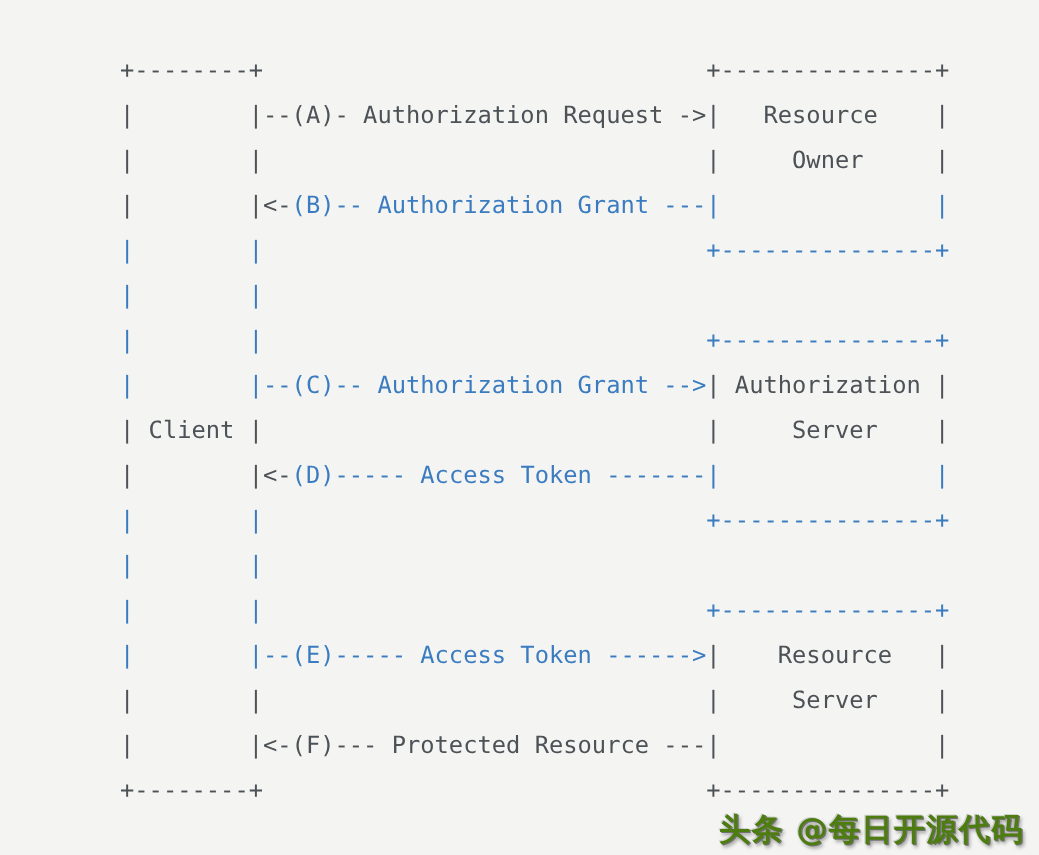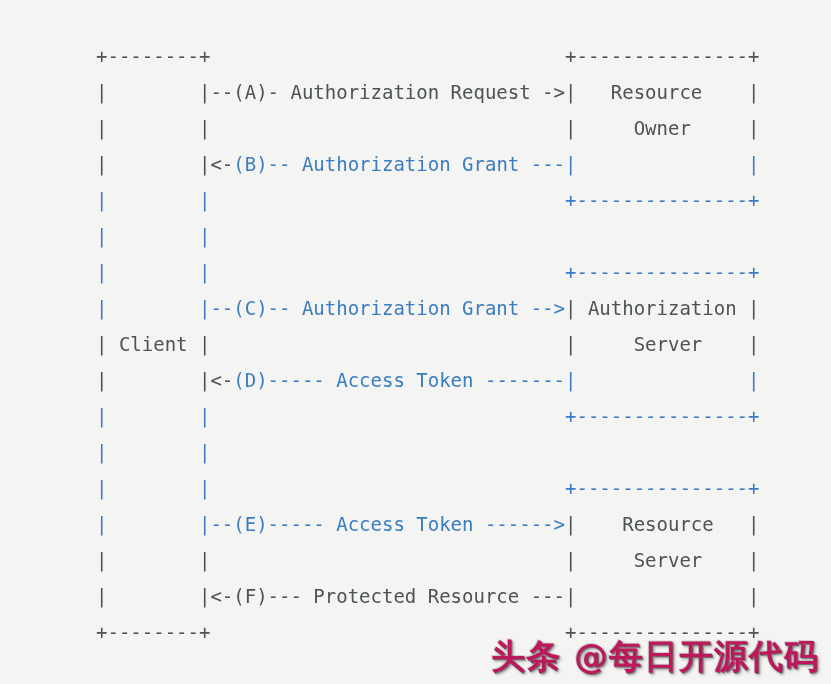--- a/index.html
+++ b/index.html
@@ -22,24 +22,24 @@
     white-space: pre;
     letter-spacing: 0;
   }
   .diagram .line { height: 36px; }
   .seg-dark { color: var(--c-dark, #4d5257); }
   .seg-blue { color: var(--c-blue, #3b7cc0); }
   .watermark {
     position: absolute;
     right: 12px;
     bottom: 4px;
-    font-size: 34px;
+    font-size: 25px;
     font-weight: 700;
     letter-spacing: 1px;
-    color: #be185d;
+    color: #4d7c0f;
     text-shadow:
       1px 1px 0 rgba(110,110,110,0.95),
       2px 2px 3px rgba(80,80,80,0.55),
       -1px -1px 0 rgba(150,150,150,0.35);
     user-select: none;
   }
 </style>
 </head>
 <body style="background: rgb(244, 244, 243);">
 

